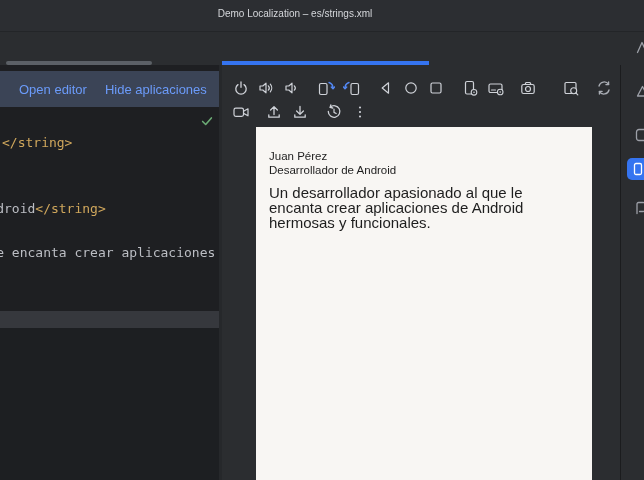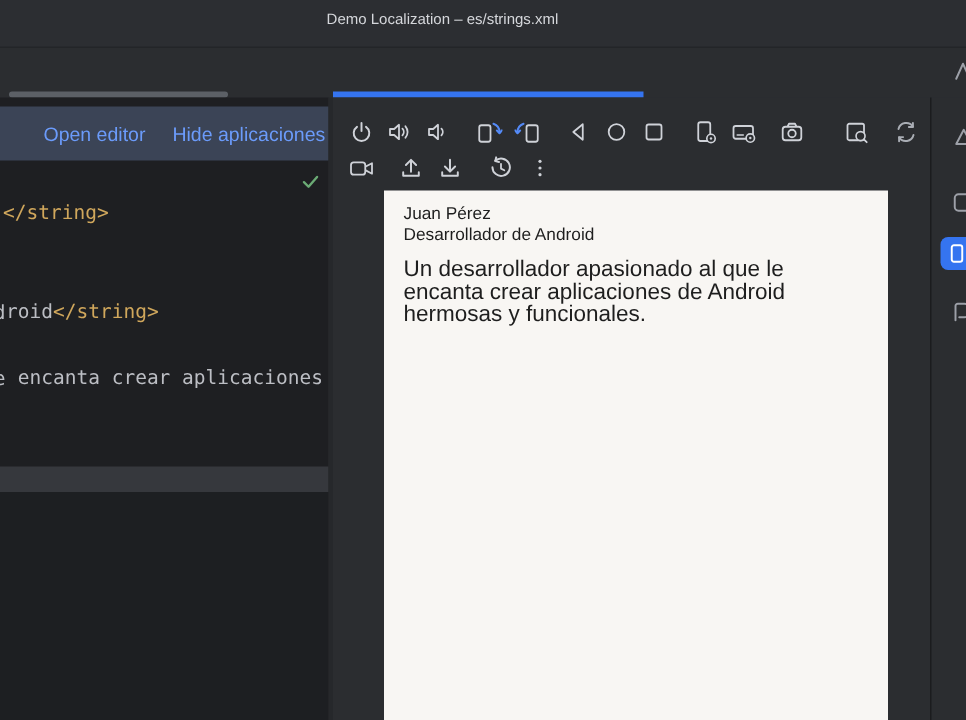--- a/index.html
+++ b/index.html
@@ -18,37 +18,37 @@
   .tab-editor { left:12px; }
   .tab-device { left:232px; }
   .xmlicon { font-family:"DejaVu Sans Mono", monospace; font-size:10px; font-weight:bold; color:#CF8E50; letter-spacing:-1px; }
   .tabx { display:inline-flex; width:14px; height:14px; align-items:center; justify-content:center; }
   .ibtn { position:absolute; width:22px; height:22px; display:flex; align-items:center; justify-content:center; background:transparent; border:none; cursor:default; }
   .underline { position:absolute; height:4px; border-radius:2px; }
   .underline-gray { left:6px; top:61px; width:146px; background:#5C6066; }
   .underline-blue { left:222px; top:61px; width:207px; background:#3574F0; border-radius:0; }
   
   .left-panel { position:absolute; left:0; top:65px; width:219px; height:415px; background:#1E1F22; }
-  .notif { position:absolute; left:0; top:6px; width:219px; height:36px; background:#3B4456; display:flex; align-items:center; gap:18px; padding-left:29px; }
+  .notif { position:absolute; left:0; top:6px; width:219px; height:36px; background:#3B4456; display:flex; align-items:center; gap:18px; padding-left:19px; }
   .notif a { color:#6B9BFA; font-size:13px; text-decoration:none; cursor:default; }
   .check { position:absolute; left:200px; top:49px; }
   .code-area { position:absolute; left:0; top:42px; width:219px; height:204px; overflow:hidden; }
   .code-line { position:absolute; left:0; font-family:"DejaVu Sans Mono", monospace; font-size:13px; line-height:15px; white-space:pre; color:#BCBEC4; }
   .l1 { top:28px; left:2px; }
   .l2 { top:94px; }
   .l3 { top:138px; }
   .tagc { color:#D0A75C; }
   .cut { display:inline-block; width:4px; overflow:hidden; direction:rtl; vertical-align:bottom; white-space:pre; }
   .hdivider { position:absolute; left:0; top:246px; width:219px; height:17px; background:#36383D; }
   .bottom-panel { position:absolute; left:0; top:263px; width:219px; height:152px; background:#1D1F22; }
   .vsep { position:absolute; left:219px; top:65px; width:3px; height:415px; background:#26282B; }
   
   .right-panel { position:absolute; left:222px; top:65px; width:398px; height:415px; background:#2B2D30; }
   .tbtn { position:absolute; width:24px; height:24px; display:flex; align-items:center; justify-content:center; background:transparent; border:none; cursor:default; }
-  .screen { position:absolute; left:34px; top:62px; width:336px; height:353px; background:#F8F6F3; color:#1E1E1E; padding:9px 0 0 13px; }
+  .screen { position:absolute; left:34px; top:62px; width:336px; height:353px; background:#F8F6F3; color:#1E1E1E; padding:22px 0 0 13px; }
   .scr-name, .scr-role { font-size:11.5px; line-height:14px; }
   .scr-bio { margin-top:8px; width:302px; font-size:15px; line-height:15px; }
   .right-border { position:absolute; left:620px; top:65px; width:1px; height:415px; background:#1B1C1E; }
   
   .stripe-btn { position:absolute; background:transparent; border:none; cursor:default; padding:0; }
   .stripe-active { width:22px; height:22px; border-radius:5px; background:#3574F0; display:flex; align-items:center; justify-content:center; }
   svg { display:block; }
 </style>
 </head>
 <body>

